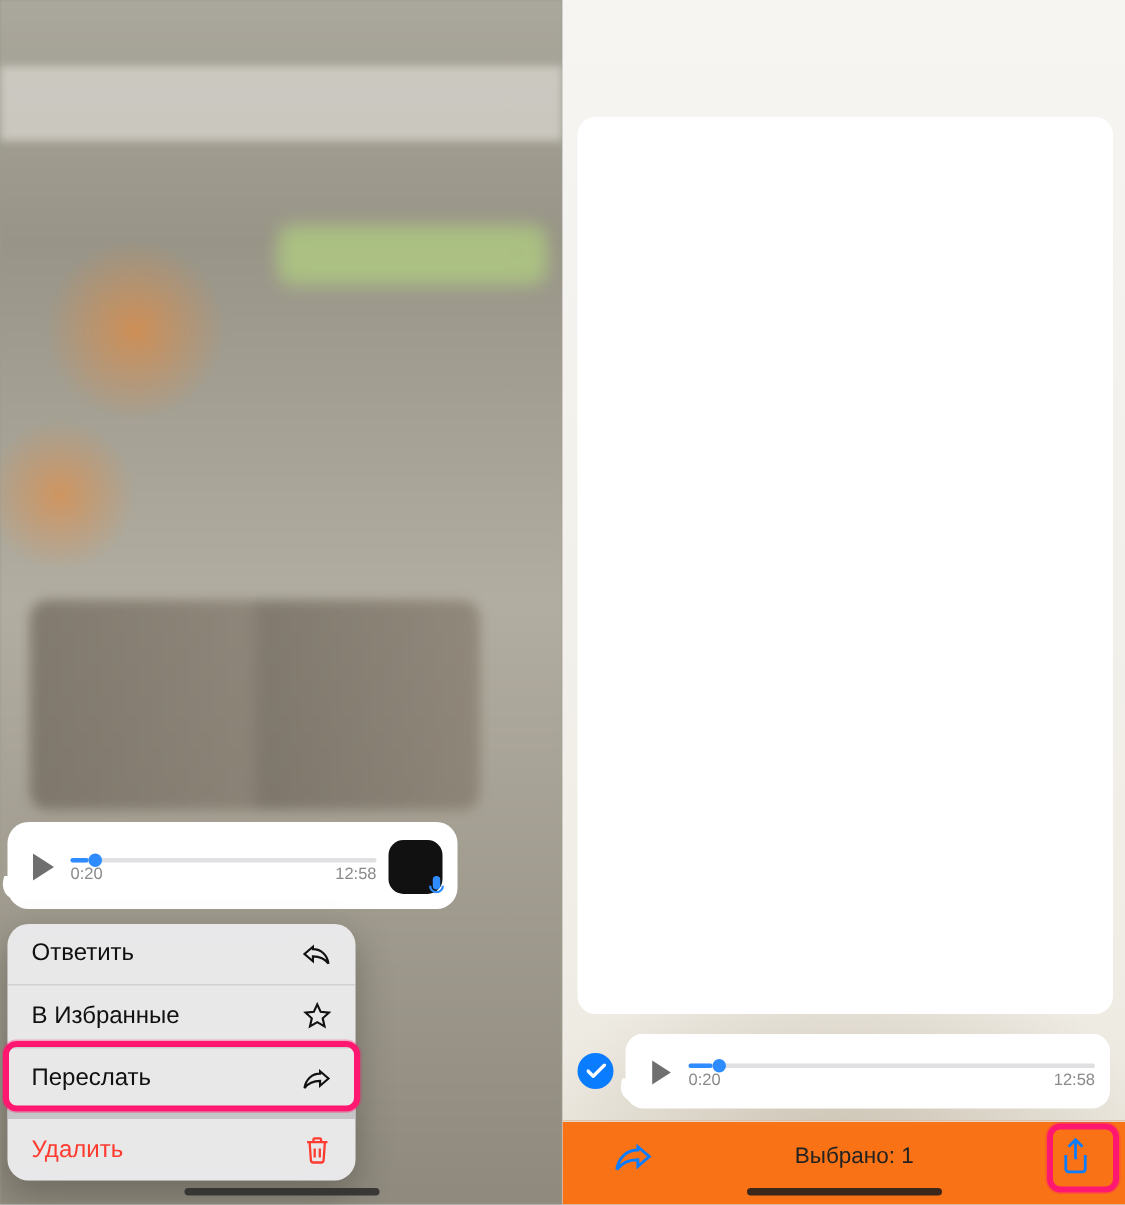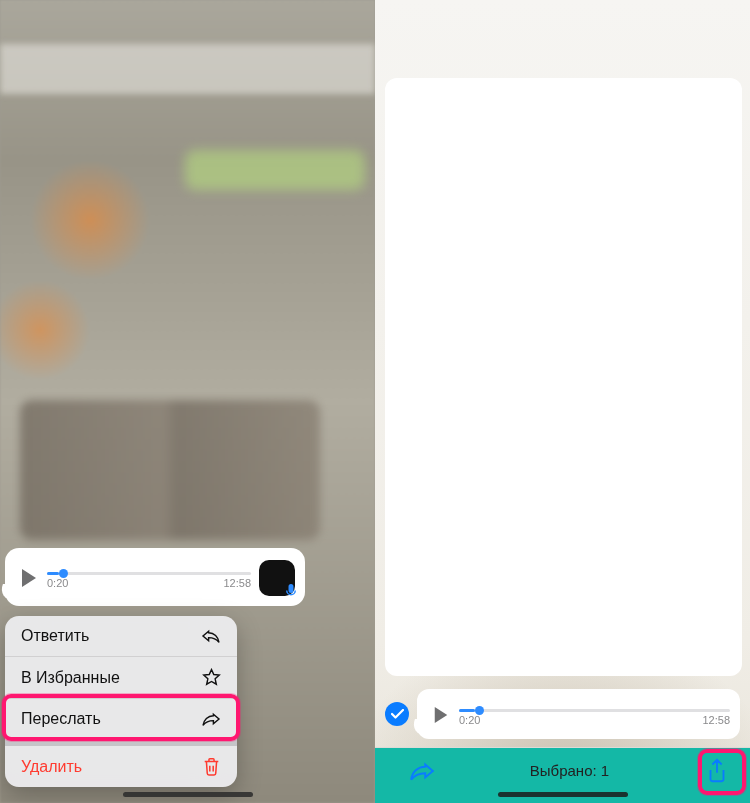--- a/index.html
+++ b/index.html
@@ -150,21 +150,21 @@
     flex-shrink:0;
   }
   .voice-bubble-right {
     flex:1; background:#fff; border-radius:12px; height:50px;
     display:flex; align-items:center; padding:6px 10px 4px 6px; position:relative;
   }
   .voice-bubble-right .voice-tail{ left:-5px; bottom:4px;}
 
   .bottom-bar {
     position:absolute; left:0; right:0; bottom:0; height:56px;
-    background:#14b8a6; border-top:1px solid #dcdad6;
+    background:#f97316; border-top:1px solid #dcdad6;
     display:flex; align-items:center; justify-content:space-between;
     padding:0 16px 10px 30px;
   }
   .bb-center { font-size:15px; color:#222; }
   .bb-icon { width:34px; height:34px; display:flex; align-items:center; justify-content:center; color:#0a7cff;}
   .hl-right { right:4px; bottom:8px; width:48px; height:46px; }
 </style>
 </head>
 <body>
 

